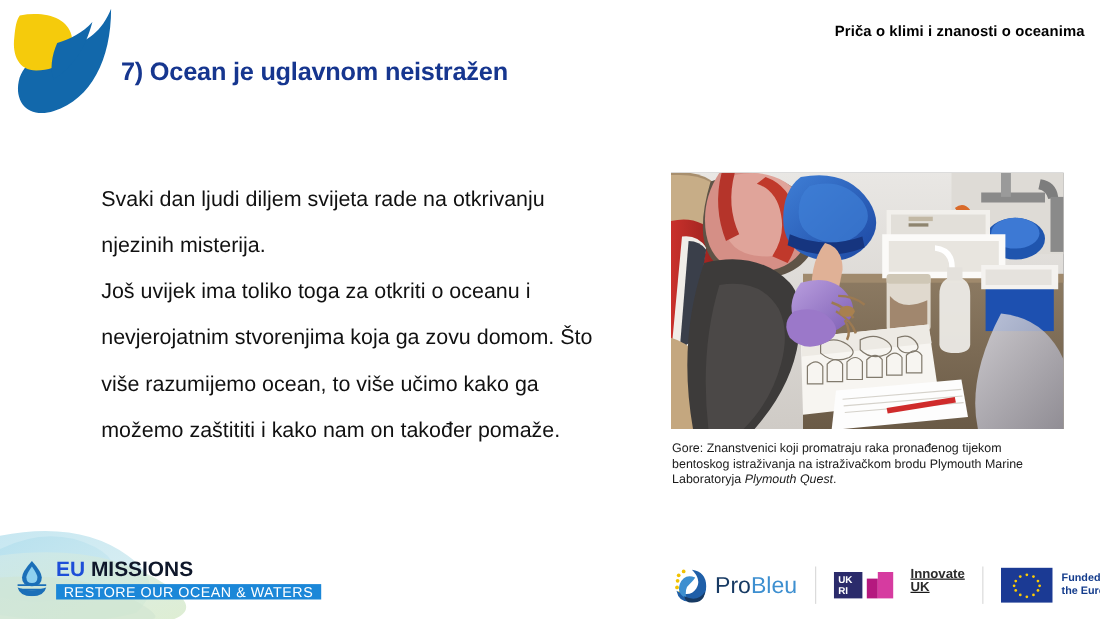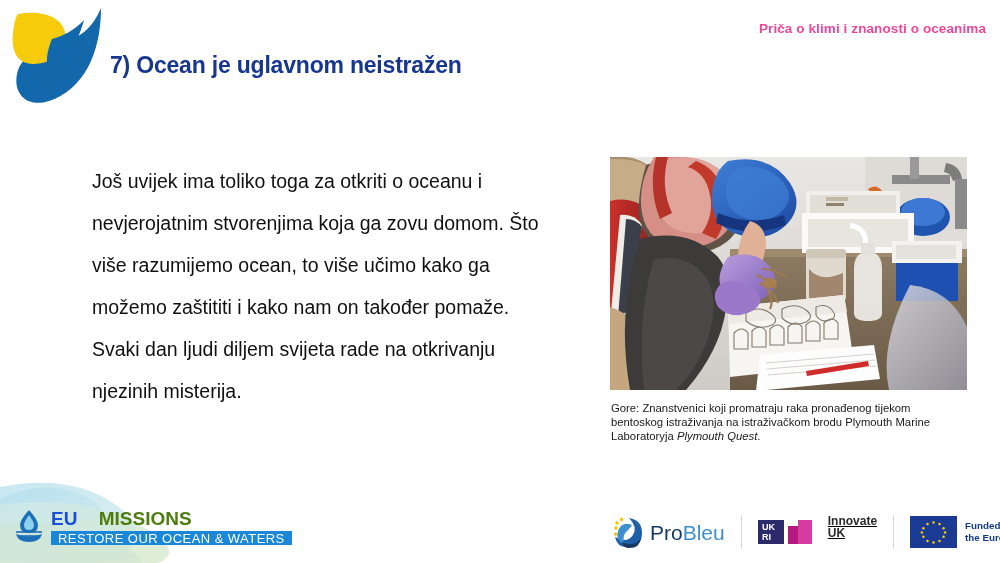--- a/index.html
+++ b/index.html
@@ -12,21 +12,21 @@
   }
   .slide{position:relative;width:1000px;height:563px;background:#fff;overflow:hidden;}
 
   
   .brand-mark{position:absolute;left:5px;top:2px;width:108px;height:108px;}
   .brand-mark svg{display:block;}
 
   
   .header-label{
     position:absolute;right:14px;top:21px;
-    font-size:13.5px;font-weight:bold;color:#ec4899;
+    font-size:13.5px;font-weight:bold;color:#000000;
     letter-spacing:.1px;white-space:nowrap;
   }
 
   
   .slide-title{
     position:absolute;left:110px;top:52px;
     font-size:23px;font-weight:bold;color:#16368f;
     letter-spacing:-.2px;white-space:nowrap;
   }
 
@@ -57,21 +57,21 @@
   .eu-missions{
     position:absolute;left:14px;bottom:18px;
     display:flex;align-items:flex-start;gap:7px;
   }
   .eu-missions .drop-icon{width:30px;height:32px;flex:0 0 auto;margin-top:1px;}
   .eu-missions .em-text{display:flex;flex-direction:column;gap:3px;}
   .eu-missions .em-title{
     font-size:19px;font-weight:bold;line-height:19px;white-space:nowrap;
   }
   .eu-missions .em-title .eu{color:#1d4ed8;}
-  .eu-missions .em-title .missions{color:#4d7c0f;margin-left:16px;}
+  .eu-missions .em-title .missions{color:#0f172a;}
   .eu-missions .em-sub{
     background:#1b87d8;color:#ffffff;font-size:13px;font-weight:normal;
     letter-spacing:.45px;padding:2.5px 7px 2.5px 7px;white-space:nowrap;
     line-height:9px;
   }
 
   
   .logo-strip{position:absolute;left:612px;bottom:14px;display:flex;align-items:center;gap:0;}
 
   .probleu{display:flex;align-items:center;gap:6px;padding-right:16px;}
@@ -101,22 +101,22 @@
       <path d="M13 12 C36 8 56 14 60 30 C64 48 50 62 28 62 C12 62 6 48 8 32 C9 22 10 16 13 12 Z" fill="#f5cb0c"></path>
       <path d="M47 37 C58 34 70 28 79 18 C72 44 60 60 44 70 C40 62 42 48 47 37 Z" fill="#1268ab"></path>
     </svg>
   </div>
 
   <div class="header-label">Priča o klimi i znanosti o oceanima</div>
 
   <div class="slide-title">7) Ocean je uglavnom neistražen</div>
 
   <div class="body-copy">
+    <p>Svaki dan ljudi diljem svijeta rade na otkrivanju njezinih misterija.</p>
     <p>Još uvijek ima toliko toga za otkriti o oceanu i nevjerojatnim stvorenjima koja ga zovu domom. Što više razumijemo ocean, to više učimo kako ga možemo zaštititi i kako nam on također pomaže.</p>
-    <p>Svaki dan ljudi diljem svijeta rade na otkrivanju njezinih misterija.</p>
   </div>
 
   <div class="photo-wrap">
     <svg viewBox="0 0 357 233" preserveAspectRatio="none" xmlns="http://www.w3.org/2000/svg">
       <defs>
         <linearGradient id="wallG" x1="0" y1="0" x2="0" y2="1">
           <stop offset="0" stop-color="#e9e7e4"></stop>
             <stop offset="1" stop-color="#cfcbc6"></stop>
         </linearGradient>
         <linearGradient id="benchG" x1="0" y1="0" x2="0" y2="1">

